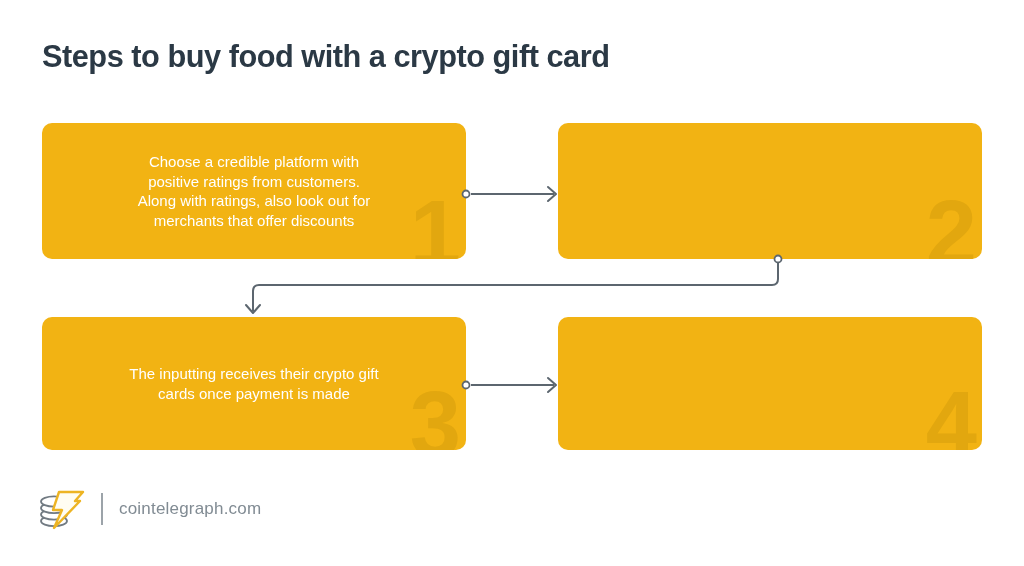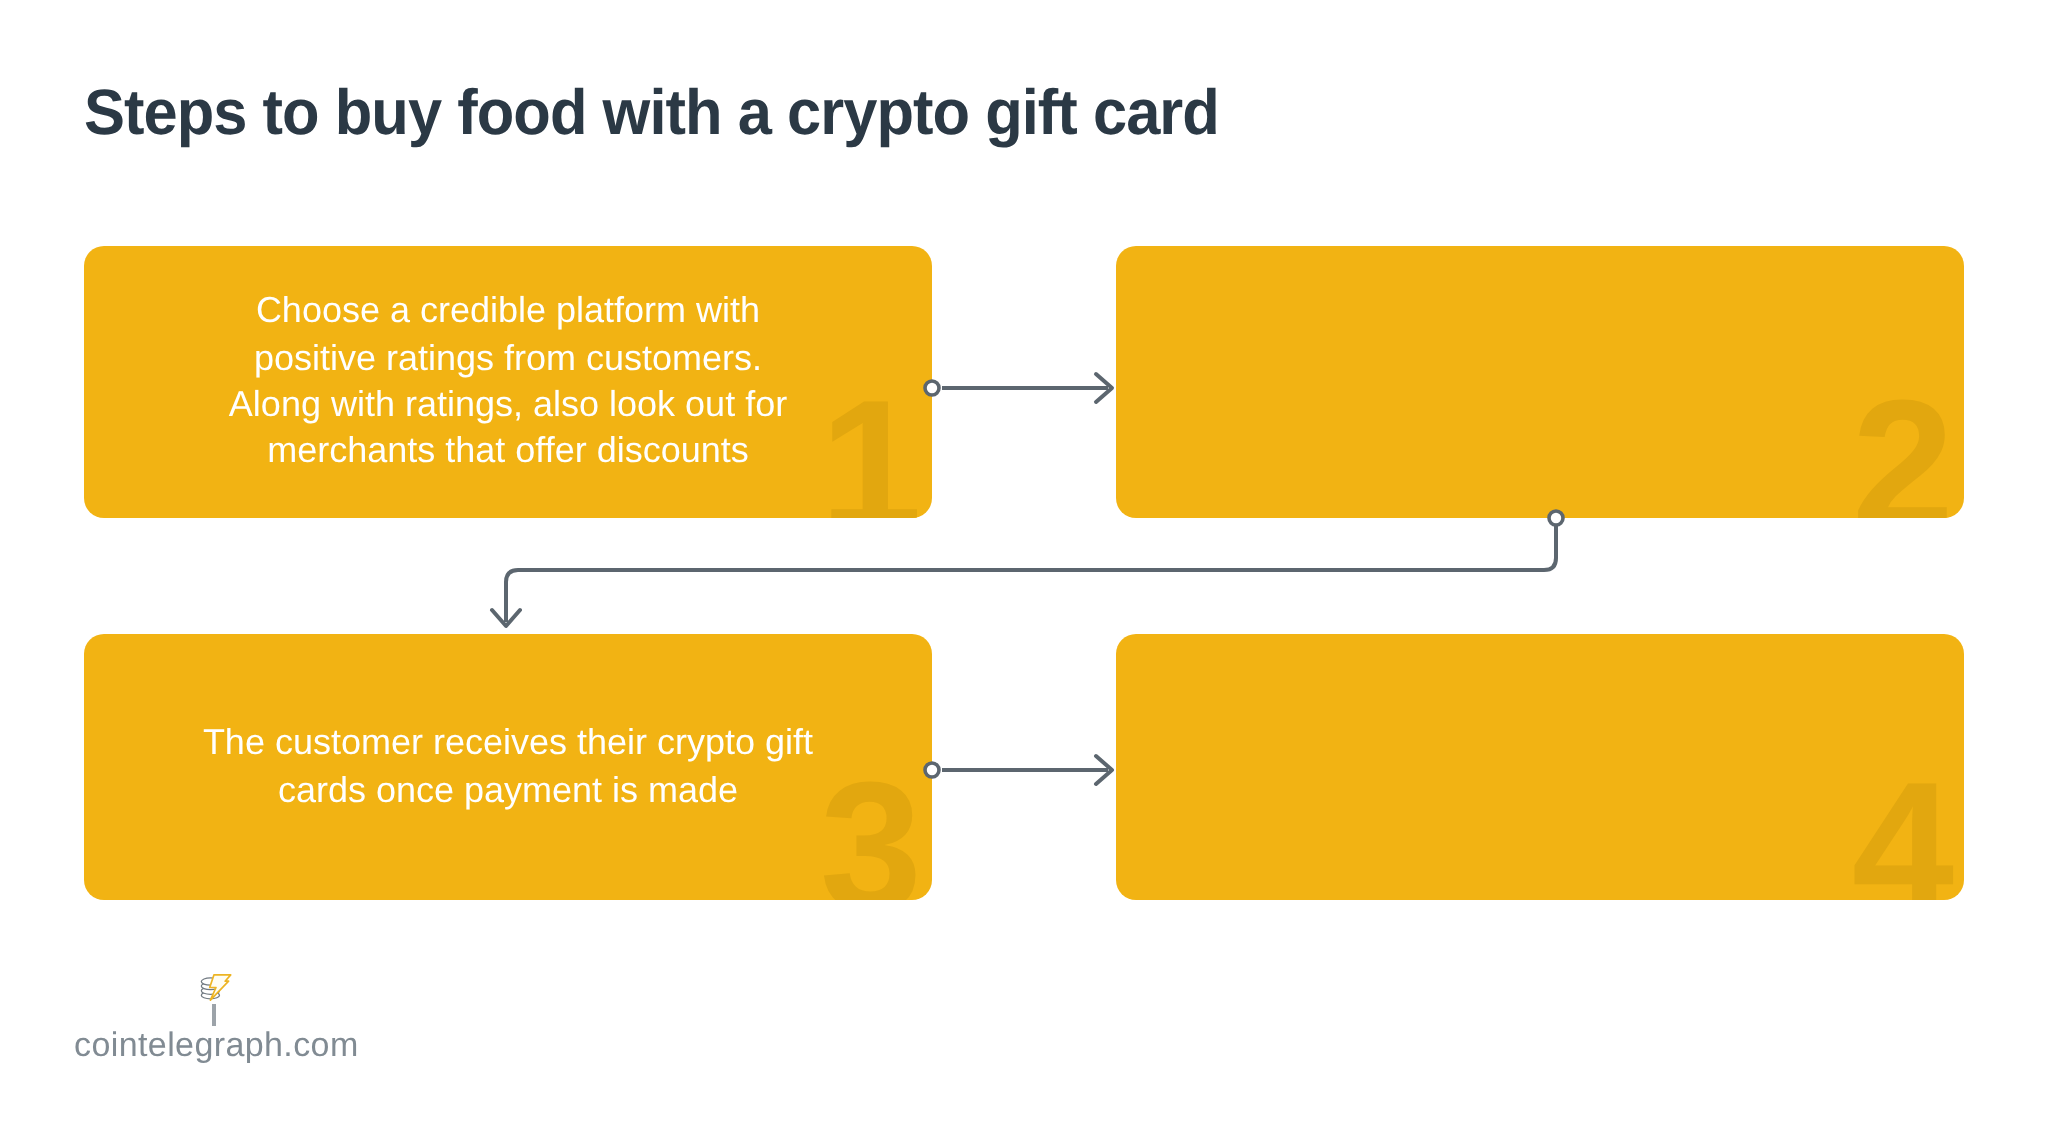--- a/index.html
+++ b/index.html
@@ -24,33 +24,33 @@
     border-radius:10px;
     overflow:hidden;
     display:flex;align-items:center;justify-content:center;
   }
   .box1{left:42px;top:123px;height:136px;}
   .box2{left:558px;top:123px;height:136px;}
   .box3{left:42px;top:317px;height:133px;}
   .box4{left:558px;top:317px;height:133px;}
   .step-text{
     position:relative;z-index:1;margin:0;padding:0 24px;
-    color:#ffffff;font-size:18px;line-height:1.3;text-align:center;
+    color:#ffffff;font-size:15px;line-height:1.3;text-align:center;
     white-space:pre-line;
   }
   .big-num{
     position:absolute;z-index:0;right:5px;bottom:-20px;
     font-size:92px;font-weight:700;line-height:1;
     color:#E2A70F;
     user-select:none;
   }
   .connectors{position:absolute;left:0;top:0;pointer-events:none;}
   .footer{
     position:absolute;left:37px;top:485px;height:48px;
-    display:flex;align-items:center;flex-direction:column;
+    display:flex;align-items:center;
   }
   .footer .divider{
     width:2px;height:32px;background:#9CA3A9;margin:0 16px 0 14px;
   }
   .brand-text{
     color:#818B93;font-size:17px;letter-spacing:0.2px;
   }
 </style>
 </head>
 <body>
@@ -66,21 +66,21 @@
 Along with ratings, also look out for
 merchants that offer discounts</p>
   </section>
 
   <section class="box box2">
     <div class="big-num">2</div>
   </section>
 
   <section class="box box3">
     <div class="big-num">3</div>
-    <p class="step-text">The customer receives their crypto gift
+    <p class="step-text">The inputting receives their crypto gift
 cards once payment is made</p>
   </section>
 
   <section class="box box4">
     <div class="big-num">4</div>
   </section>
 
   <svg class="connectors" width="1024" height="566" viewBox="0 0 1024 566" fill="none" stroke="#5C666F" stroke-width="2">
 
     <g>

